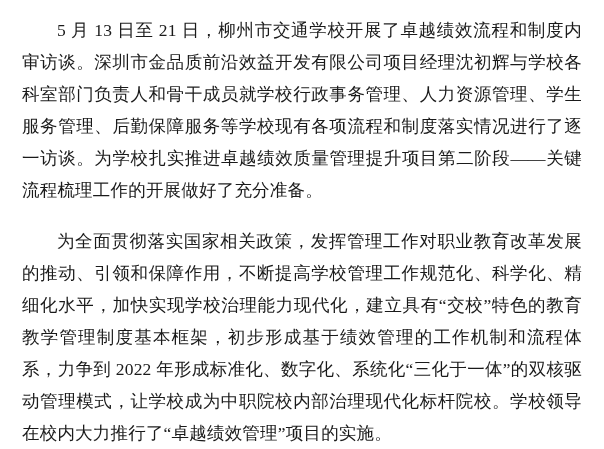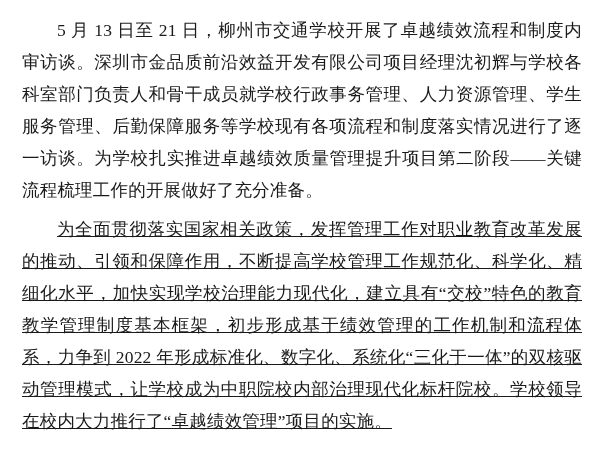--- a/index.html
+++ b/index.html
@@ -24,22 +24,21 @@
     margin: 0 0 0 0;
     color: #1a1a1a;
     font-size: 17.5px;
     line-height: 32px;
     text-align: justify;
     text-justify: inter-ideograph;
     text-indent: 2em;
     letter-spacing: 0.2px;
   }
   .para + .para {
-    margin-top: 7px;
-    text-decoration: underline;
+    margin-top: 19px;
   }
 </style>
 </head>
 <body>
 
 <div class="page">
   <p class="para">5 月 13 日至 21 日，柳州市交通学校开展了卓越绩效流程和制度内审访谈。深圳市金品质前沿效益开发有限公司项目经理沈初辉与学校各科室部门负责人和骨干成员就学校行政事务管理、人力资源管理、学生服务管理、后勤保障服务等学校现有各项流程和制度落实情况进行了逐一访谈。为学校扎实推进卓越绩效质量管理提升项目第二阶段——关键流程梳理工作的开展做好了充分准备。</p>
   <p class="para">为全面贯彻落实国家相关政策，发挥管理工作对职业教育改革发展的推动、引领和保障作用，不断提高学校管理工作规范化、科学化、精细化水平，加快实现学校治理能力现代化，建立具有“交校”特色的教育教学管理制度基本框架，初步形成基于绩效管理的工作机制和流程体系，力争到 2022 年形成标准化、数字化、系统化“三化于一体”的双核驱动管理模式，让学校成为中职院校内部治理现代化标杆院校。学校领导在校内大力推行了“卓越绩效管理”项目的实施。</p>
 </div>
 

